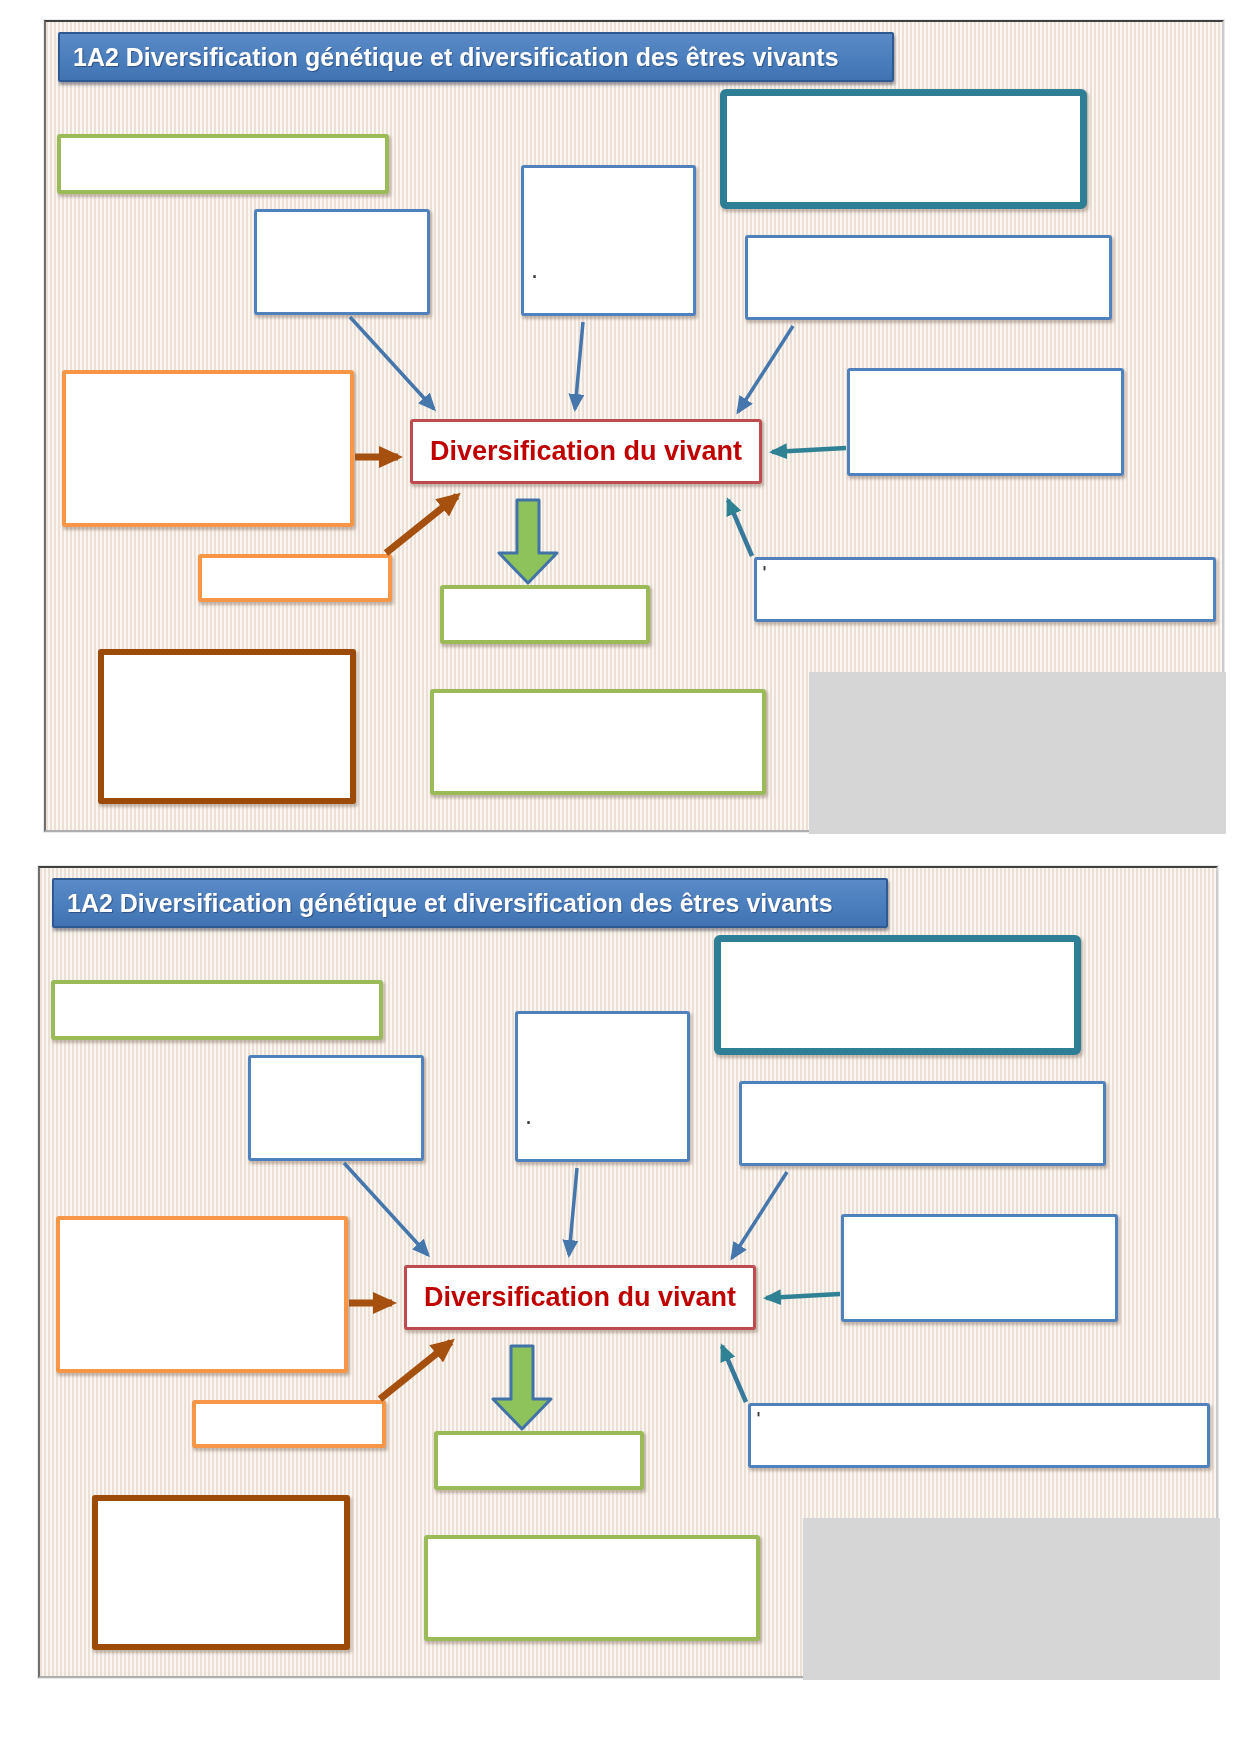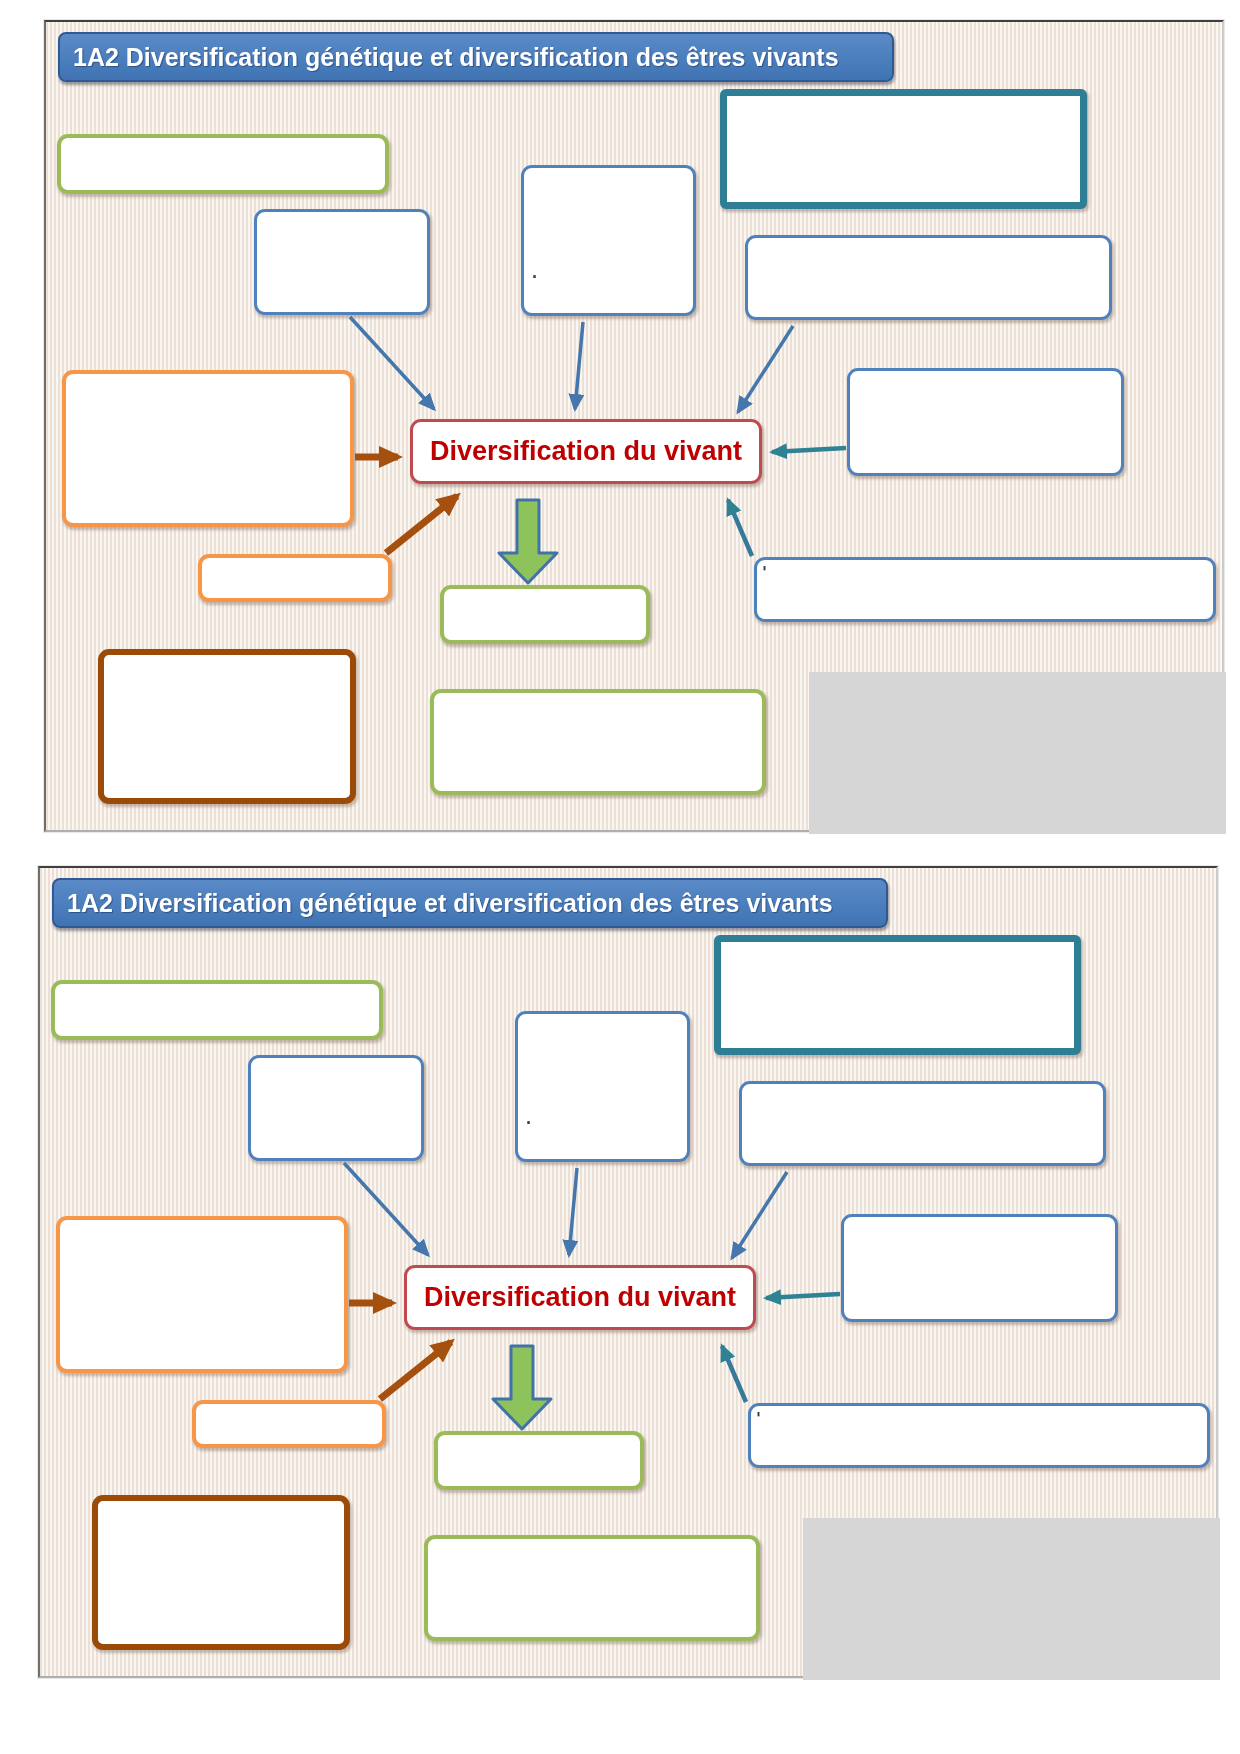--- a/index.html
+++ b/index.html
@@ -15,32 +15,32 @@
     border-right:2px solid #cccccc;border-bottom:2px solid #aeaeae;
     box-shadow:0 0 0 1px #e9e9e9;
   }
   #panel-1{left:44px;top:20px;}
   #panel-2{left:38px;top:866px;}
 
   
   .title-bar{
     position:absolute;left:12px;top:10px;width:836px;height:50px;box-sizing:border-box;
     background:linear-gradient(#5b8ac7,#4a7ebc 55%,#4173b2);
-    border:2px solid #2d5a93;border-radius:8px;
+    border:2px solid #2d5a93;border-radius:2px;
     box-shadow:1px 3px 3px rgba(40,40,60,.45);
     display:flex;align-items:center;
   }
   .title-bar span{
     color:#ffffff;font-size:25px;font-weight:bold;padding-left:13px;
     text-shadow:1px 1px 1px rgba(0,0,40,.35);white-space:nowrap;
   }
 
   
   .box{
-    position:absolute;background:#ffffff;box-sizing:border-box;border-radius:11px;
+    position:absolute;background:#ffffff;box-sizing:border-box;border-radius:3px;
     box-shadow:1.5px 2.5px 3px rgba(120,95,80,.40);
   }
   .blue  {border:3px solid #4f81bd;}
   .teal  {border:7px solid #2e7f96;border-radius:6px;}
   .green {border:4px solid #9bbb59;}
   .orange{border:4px solid #f79646;}
   .brown {border:6px solid #9c4a08;}
 
   .b-green-tl   {left:11px; top:112px;width:332px;height:60px;}
   .b-blue-small {left:208px;top:187px;width:176px;height:106px;}

